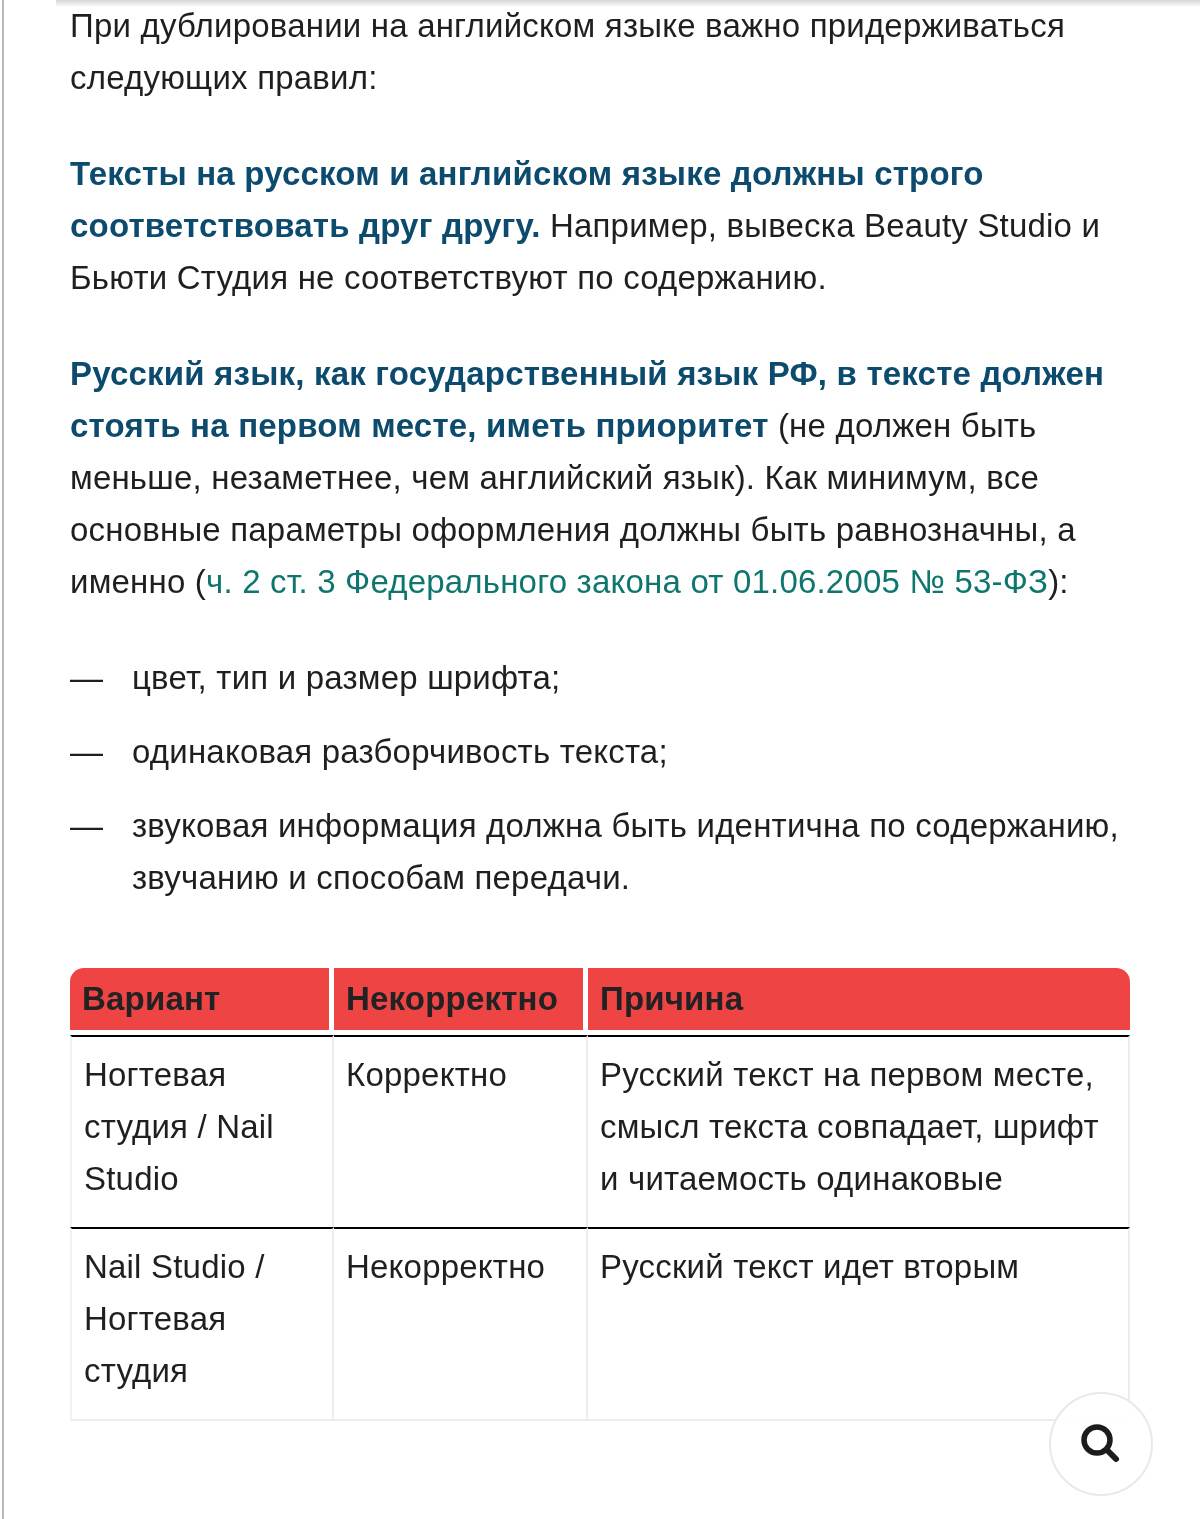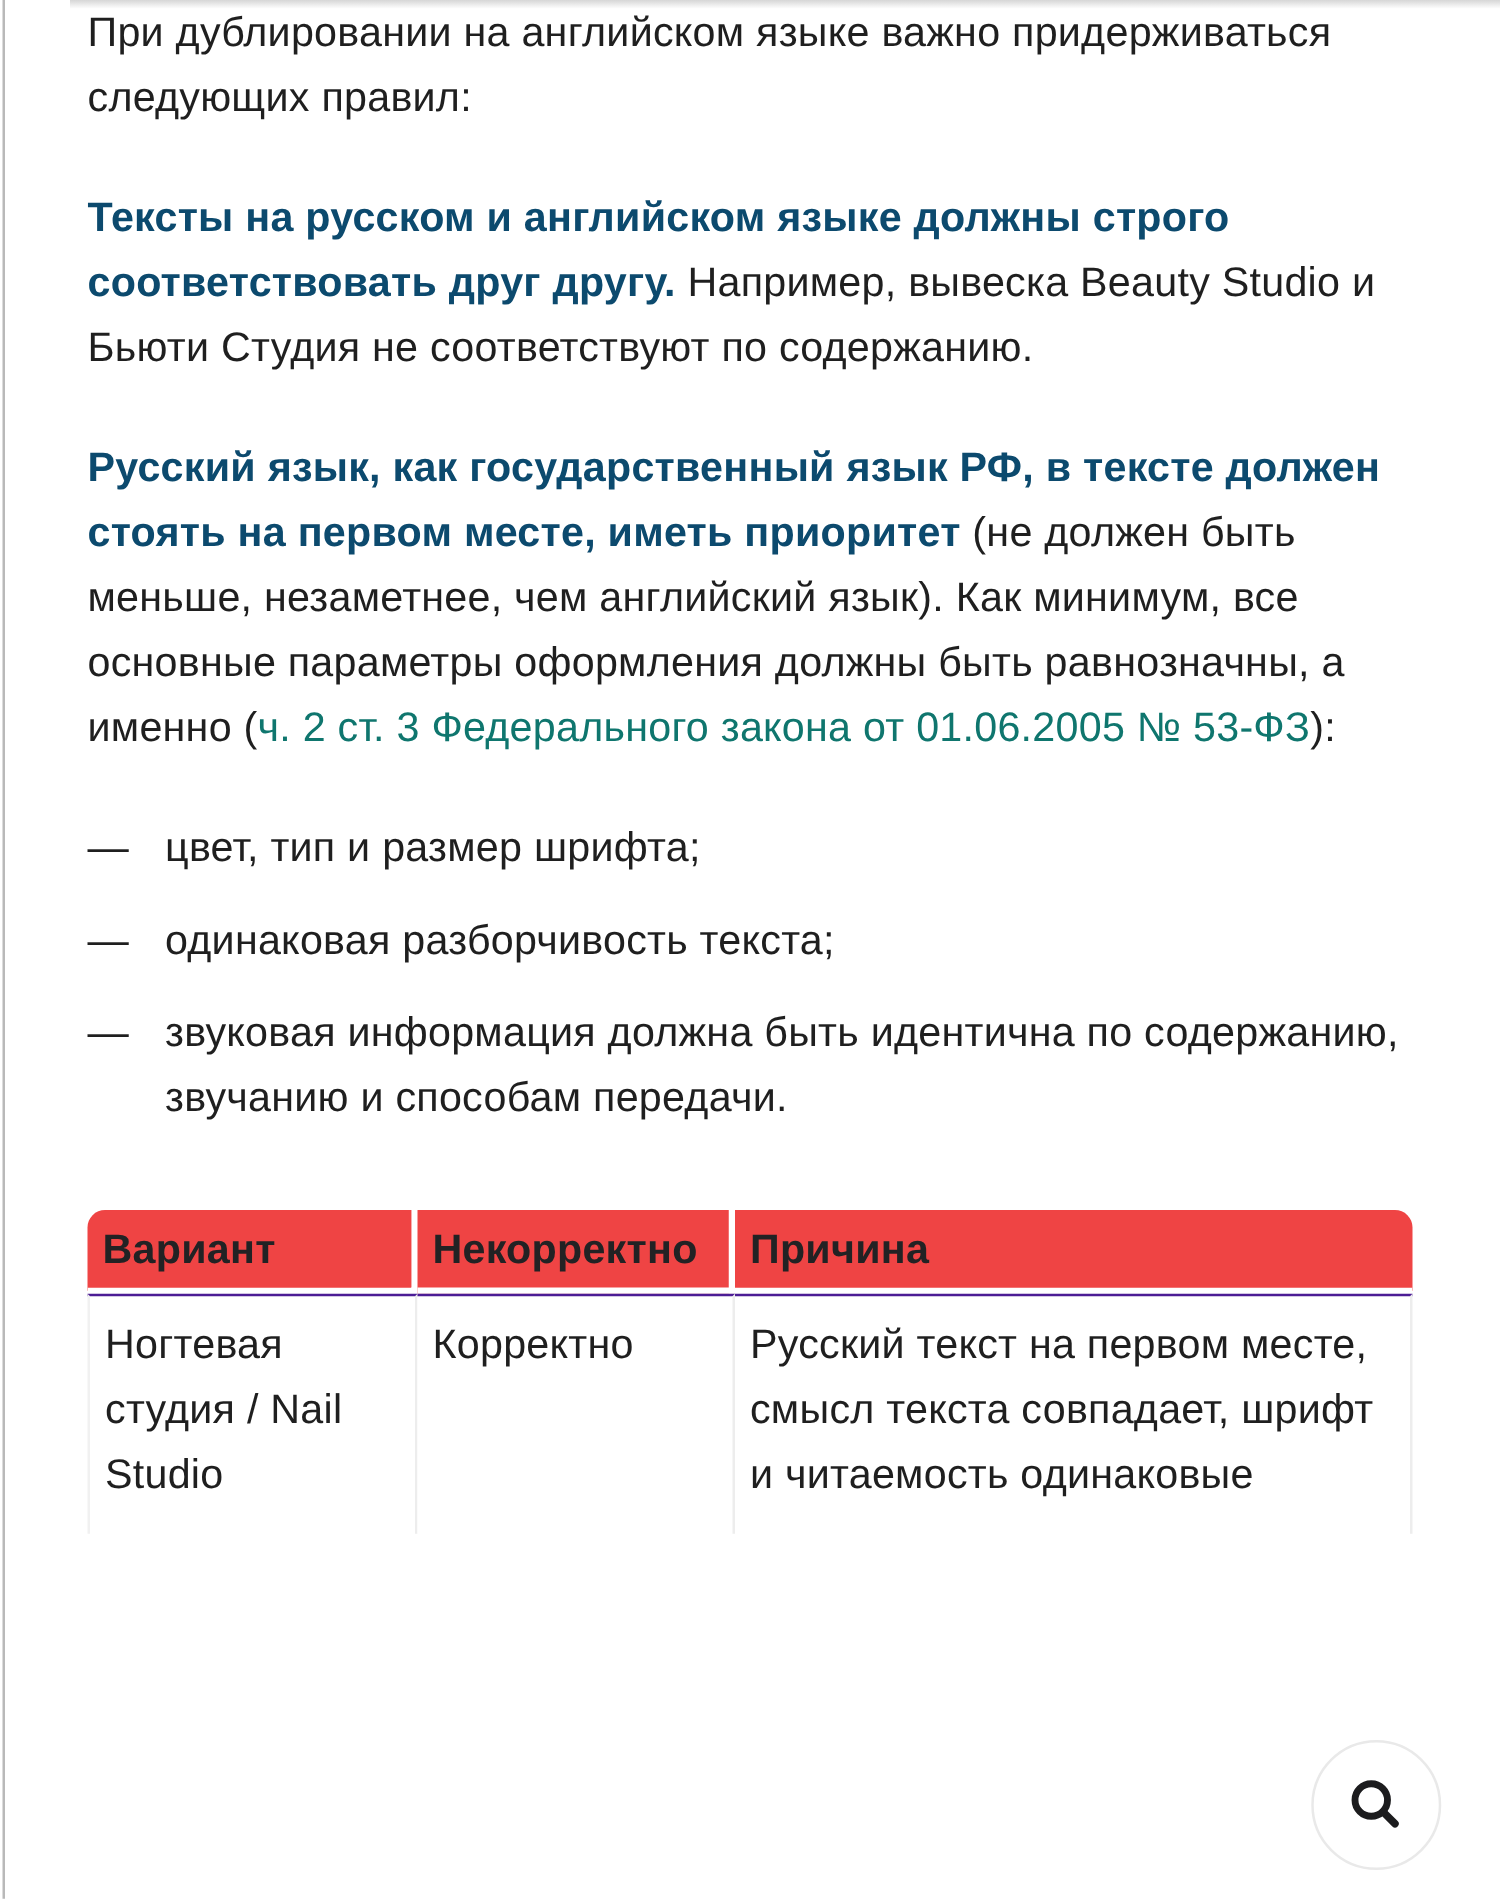--- a/index.html
+++ b/index.html
@@ -76,21 +76,21 @@
     border-right: 5px solid #ffffff;
     border-bottom: 5px solid #ffffff;
     vertical-align: middle;
   }
   table.rules-table th:first-child { border-top-left-radius: 14px; }
   table.rules-table th:last-child  { border-top-right-radius: 14px; border-right: none; }
   table.rules-table td {
     background: #ffffff;
     vertical-align: top;
     padding: 12px 12px 22px 12px;
-    border-top: 2px solid #4c1d95;
+    border-top: 2px solid #000000;
     border-right: 2px solid #ededed;
   }
   table.rules-table td:first-child { border-left: 2px solid #f1f1f1; }
   table.rules-table tr.row-last td { border-bottom: 2px solid #ededed; }
   .col-variant { width: 264px; }
   .col-correct { width: 254px; }
   .col-reason  { width: 542px; }
   
   .fab-search {
     position: absolute;
@@ -153,20 +153,25 @@
           <th class="col-correct">Некорректно</th>
           <th class="col-reason">Причина</th>
         </tr>
       </thead>
       <tbody>
         <tr>
           <td>Ногтевая студия / Nail Studio</td>
           <td>Корректно</td>
           <td>Русский текст на первом месте, смысл текста совпадает, шрифт и читаемость одинаковые</td>
         </tr>
+        <tr class="row-last">
+          <td>Nail Studio / Ногтевая студия</td>
+          <td>Некорректно</td>
+          <td>Русский текст идет вторым</td>
+        </tr>
       </tbody>
     </table>
   </div>
 
 </main>
 
 <button class="fab-search">
   <span>
     <svg width="48" height="48" viewBox="0 0 48 48" fill="none">
       <circle cx="20" cy="20" r="13" stroke="#1c1c1e" stroke-width="5.5" fill="none"></circle>

